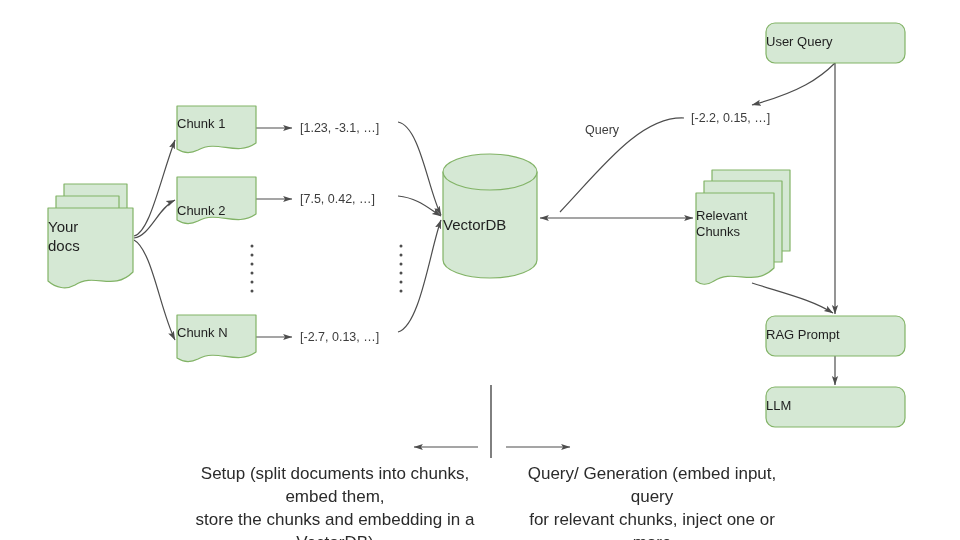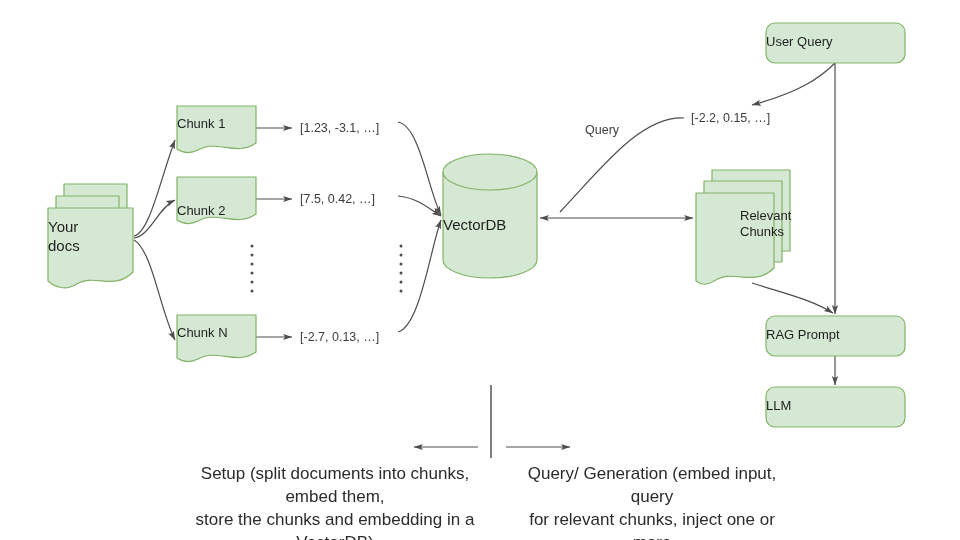--- a/index.html
+++ b/index.html
@@ -149,21 +149,21 @@
 
   <div class="text-node node-label-lg" style="left:48px; top:218px; width:85px;">Your
 docs</div>
 
   <div class="text-node node-label-md" style="left:177px; top:116px; width:79px;">Chunk 1</div>
   <div class="text-node node-label-md" style="left:177px; top:187px; width:79px;margin-top:16px;">Chunk 2</div>
   <div class="text-node node-label-md" style="left:177px; top:325px; width:79px;">Chunk N</div>
 
   <div class="text-node node-label-lg" style="left:443px; top:216px; width:94px;">VectorDB</div>
 
-  <div class="text-node node-label-md" style="left:696px; top:208px; width:78px;margin-left:44px;">Relevant
+  <div class="text-node node-label-md" style="left:696px; top:208px; width:78px;">Relevant
 Chunks</div>
 
   <div class="text-node node-label-md" style="left:766px; top:34px; width:139px;">User Query</div>
   <div class="text-node node-label-md" style="left:766px; top:327px; width:139px;">RAG Prompt</div>
   <div class="text-node node-label-md" style="left:766px; top:398px; width:129px;">LLM</div>
 
   <div class="vec-label" style="left:300px; top:121px;">[1.23, -3.1, …]</div>
   <div class="vec-label" style="left:300px; top:192px;">[7.5, 0.42, …]</div>
   <div class="vec-label" style="left:300px; top:330px;">[-2.7, 0.13, …]</div>
   <div class="vec-label" style="left:691px; top:111px;">[-2.2, 0.15, …]</div>

